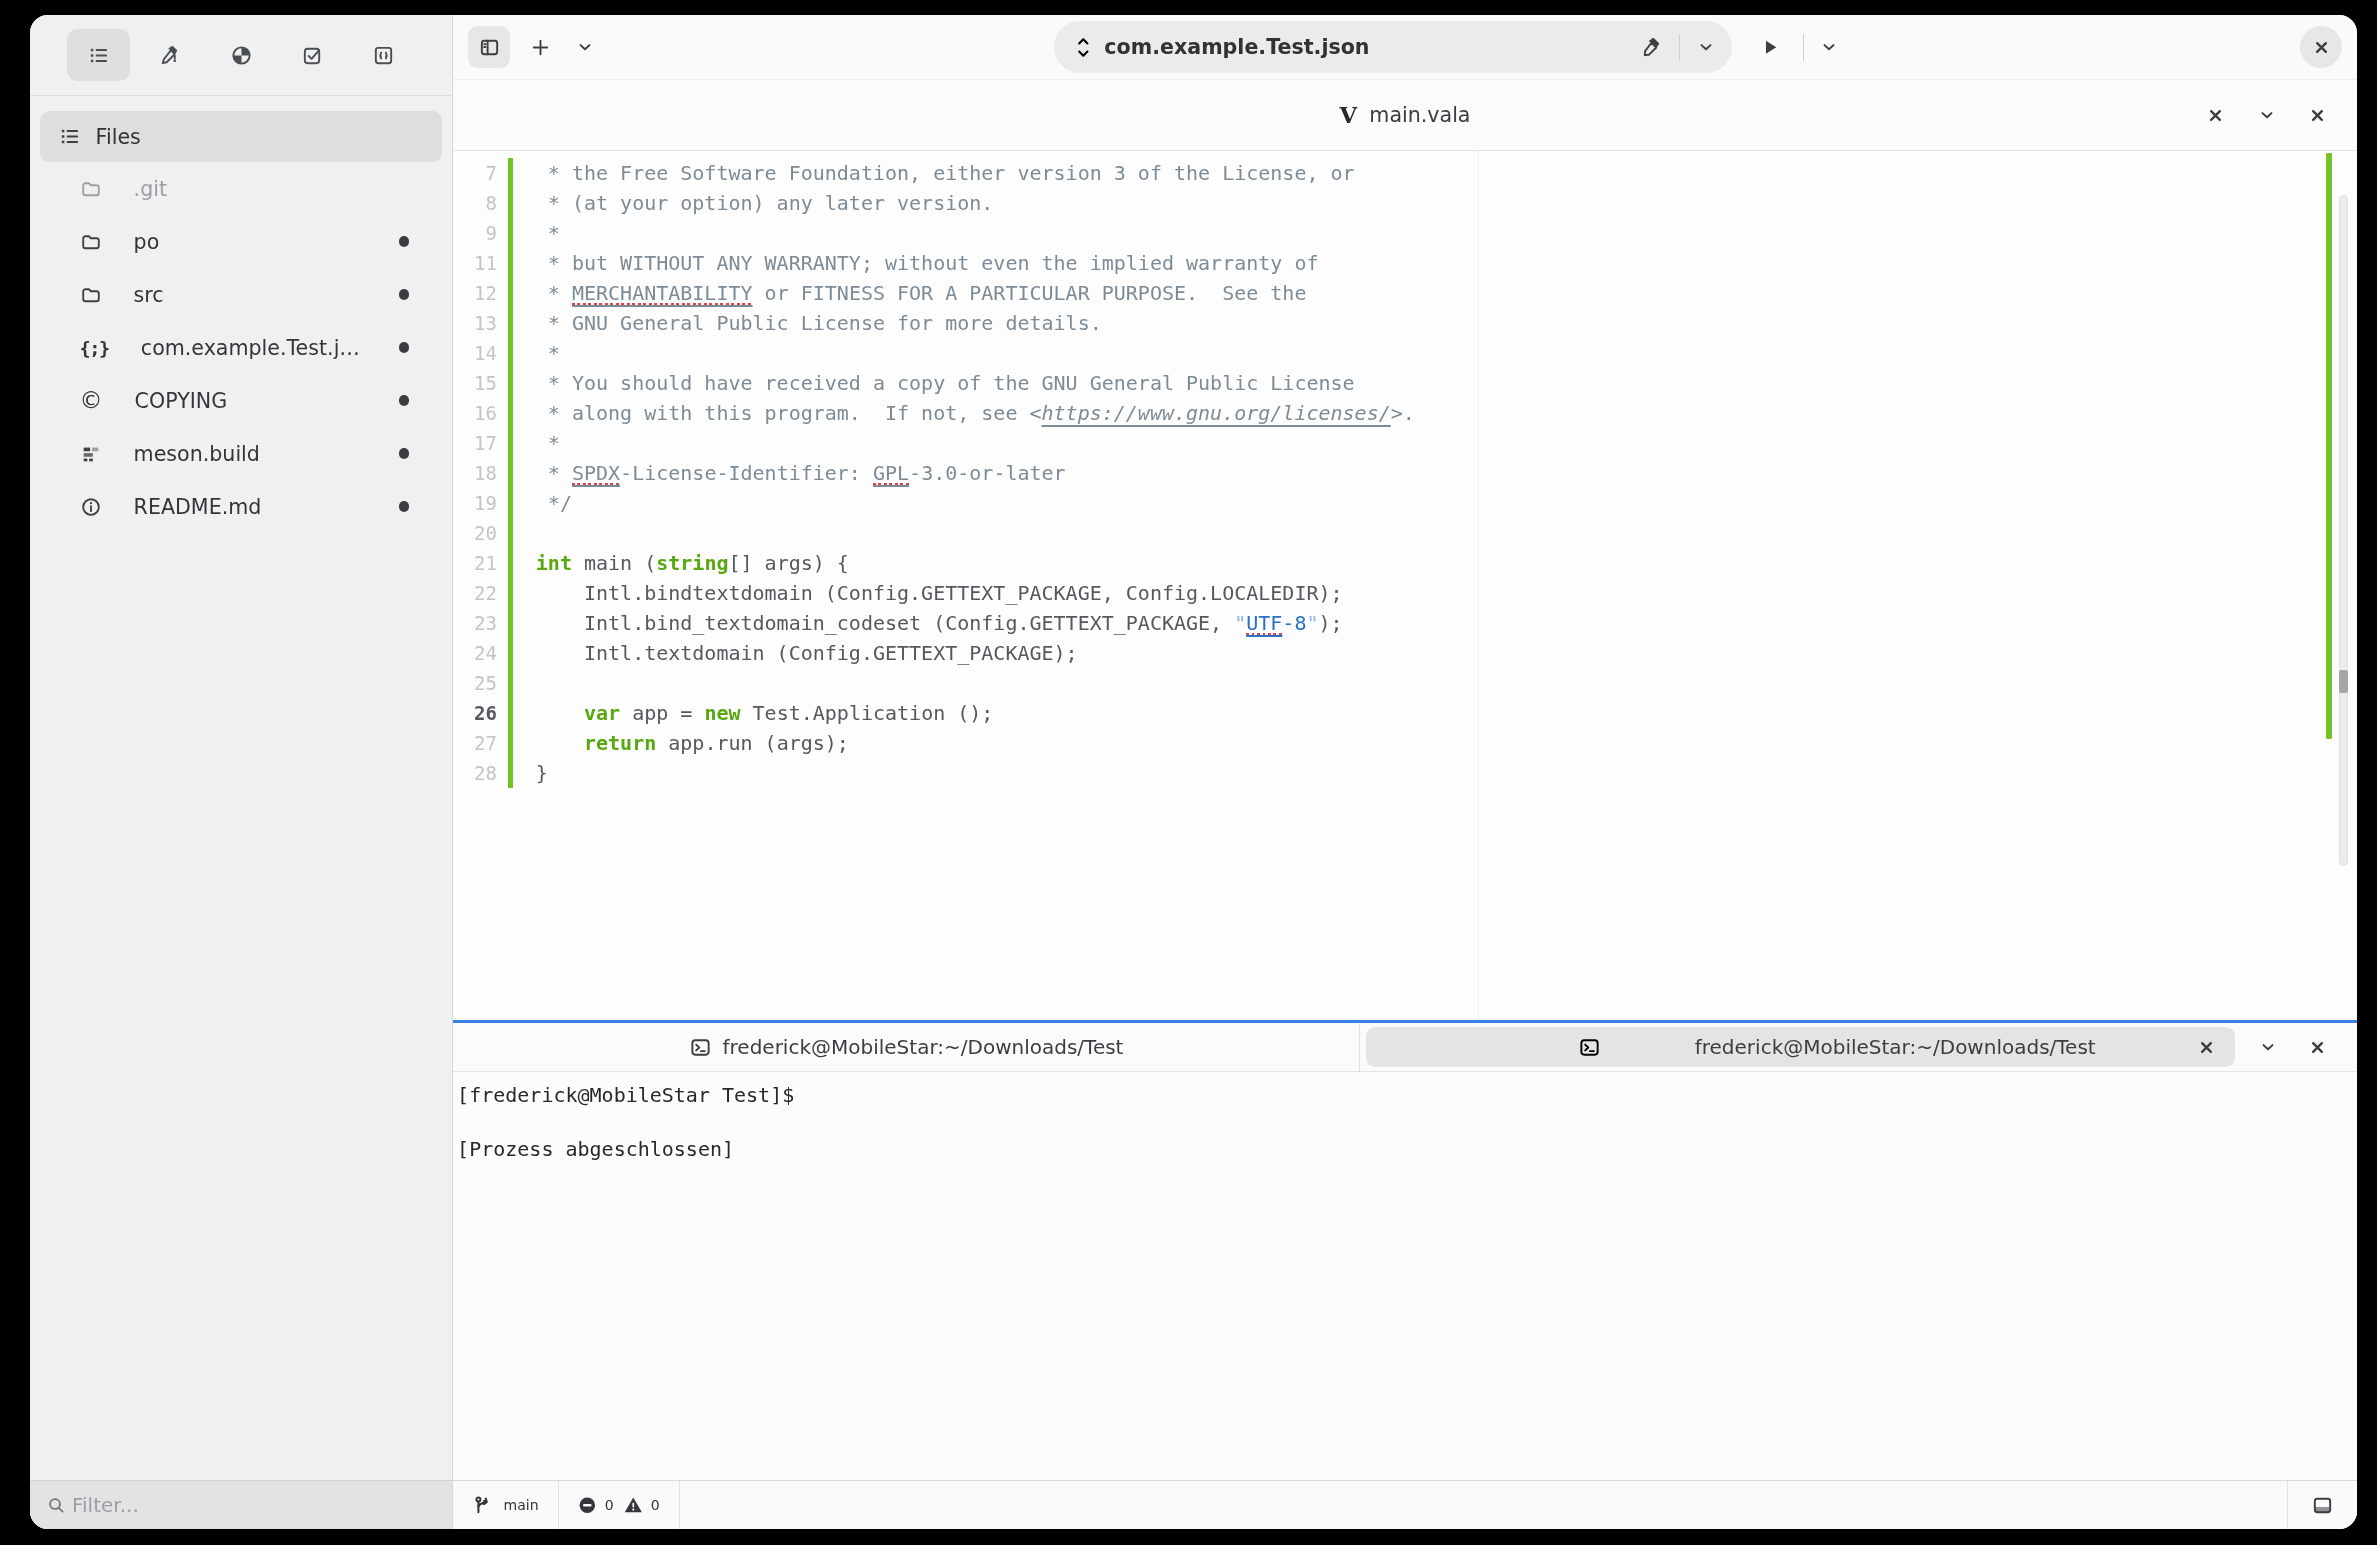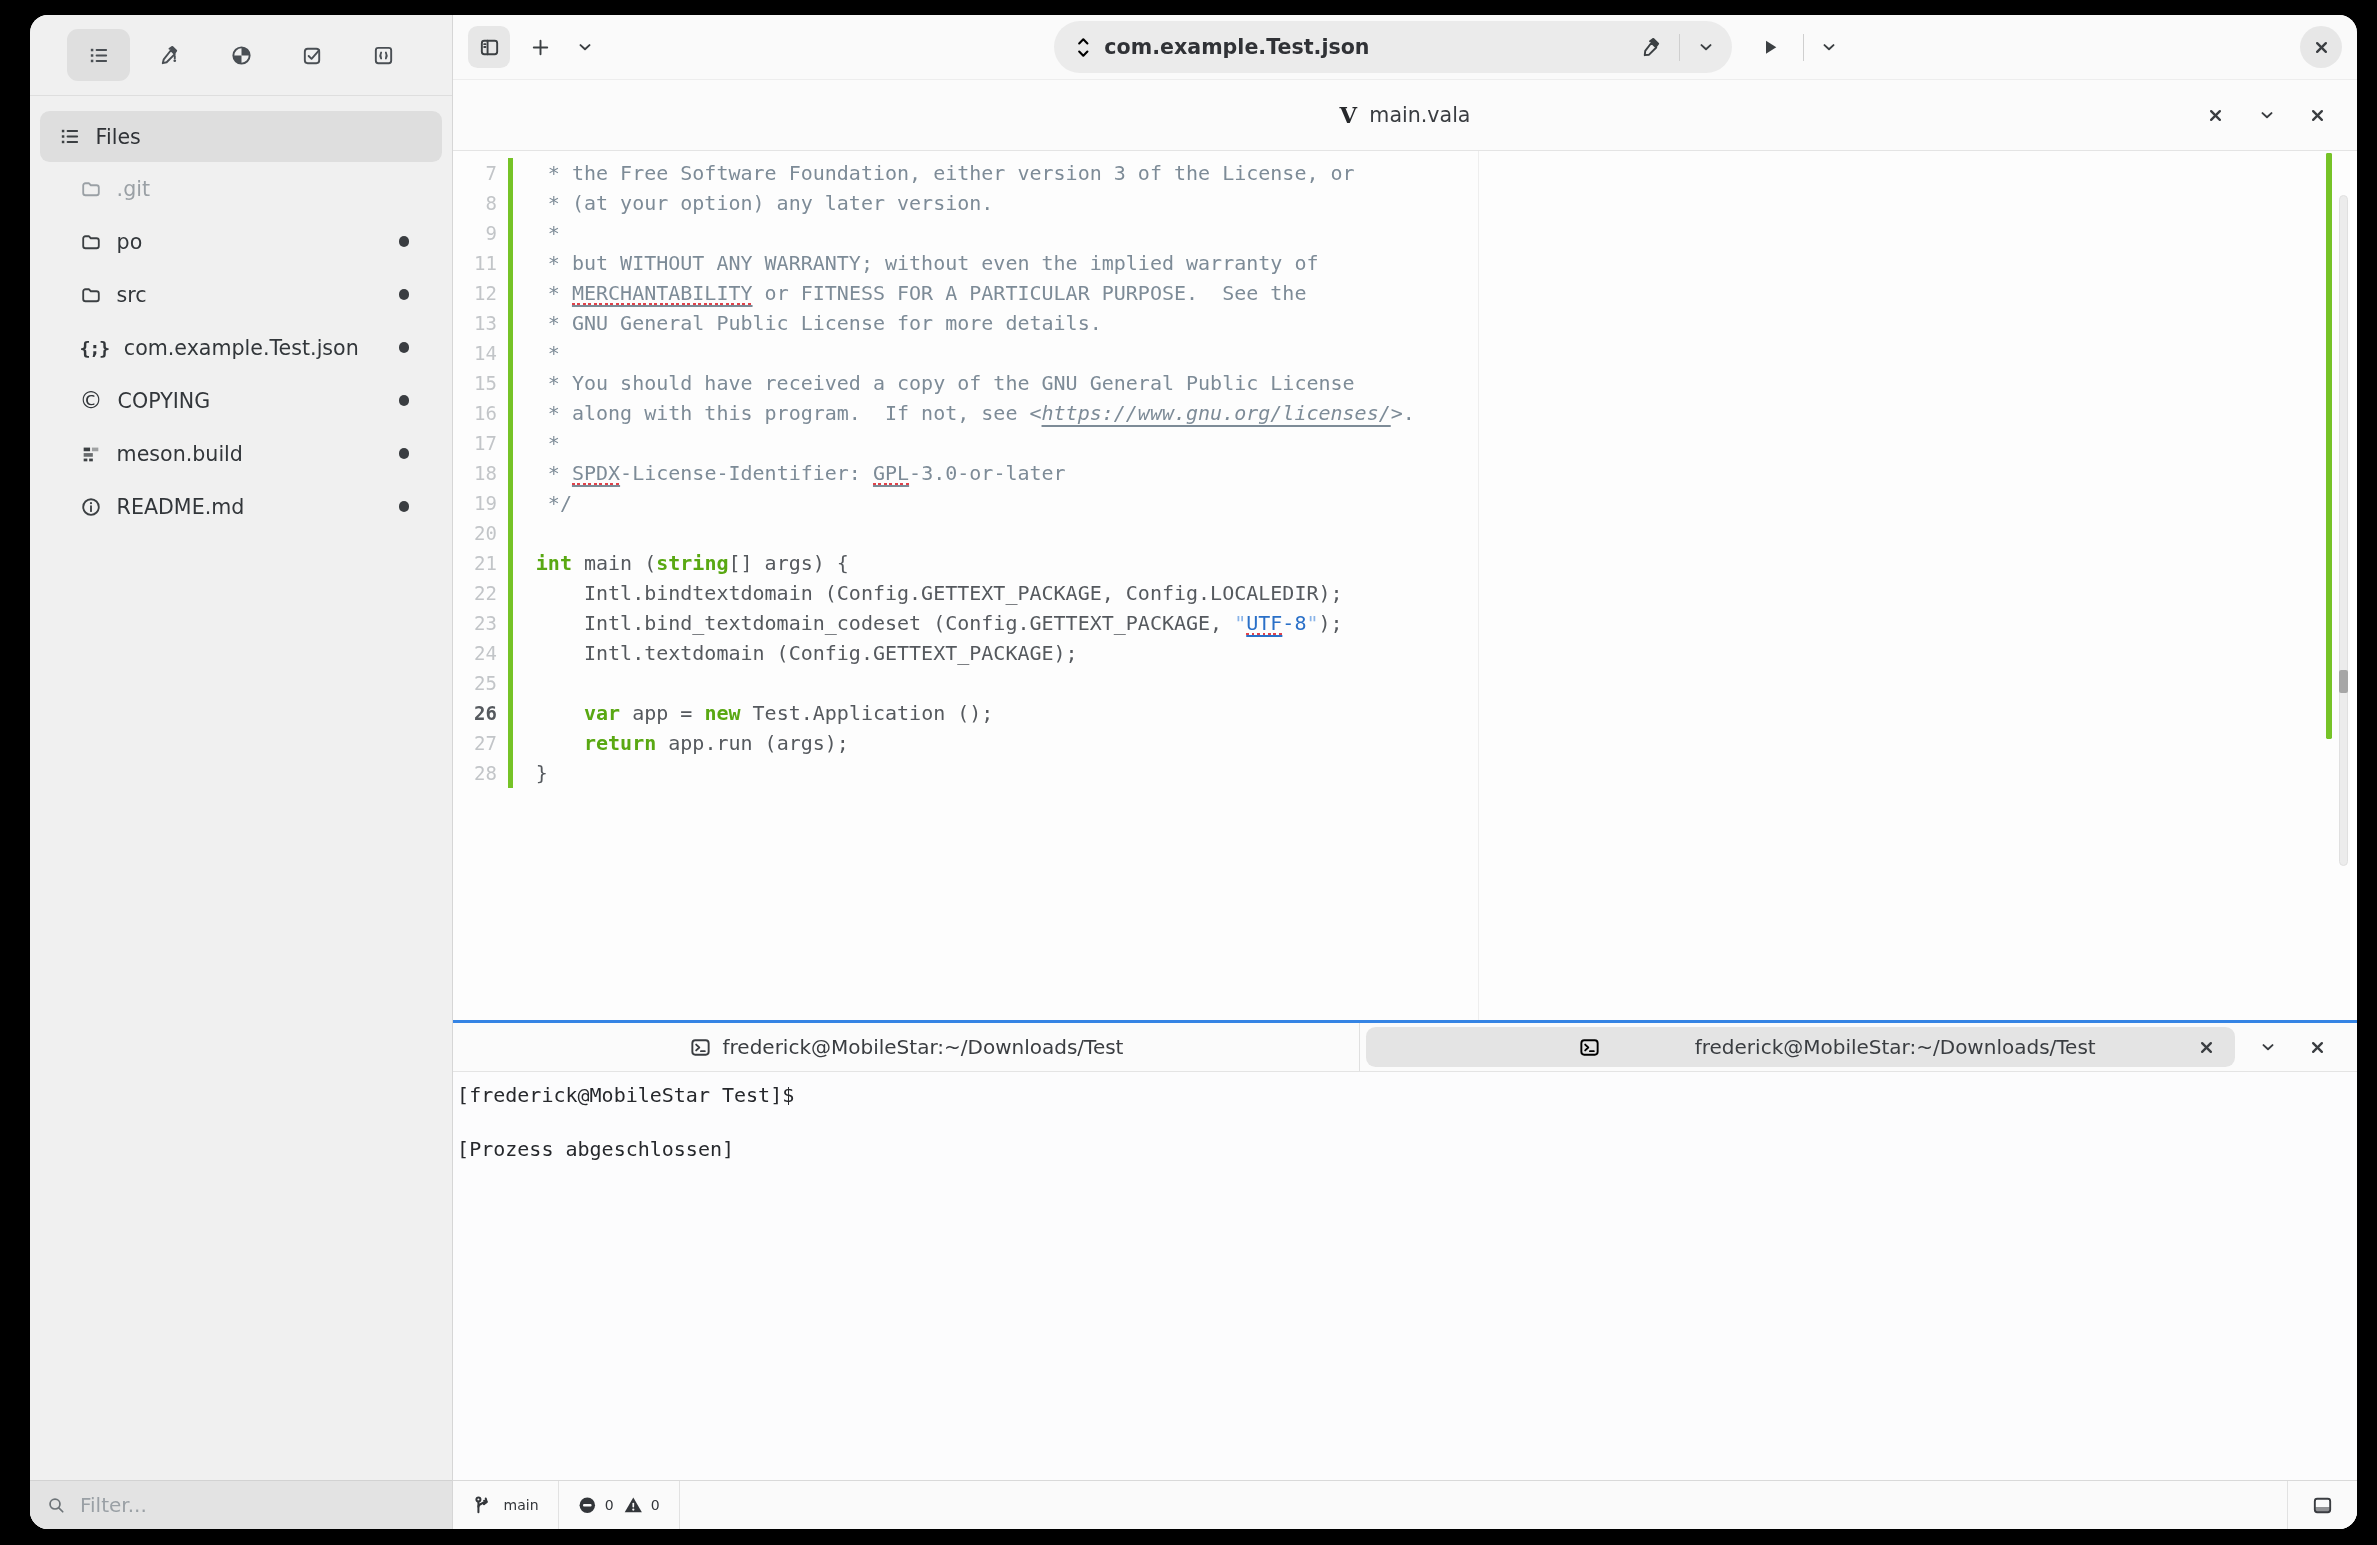--- a/index.html
+++ b/index.html
@@ -8,29 +8,29 @@
   
   .sidebar{width:423px;background:#f0f0f0;border-right:0.7px solid #d6d6d6;display:flex;flex-direction:column;}
   .sb-header{height:65px;display:flex;align-items:center;padding:0 16.4px;flex:none;}
   .sb-title{flex:1;text-align:center;font-size:21px;font-weight:700;color:#2f3236;}
   .icon-btn{width:42px;height:42px;border-radius:9.6px;display:flex;align-items:center;justify-content:center;color:#3c4043;flex:none;cursor:pointer;}
   .sb-tabs{height:81px;display:flex;align-items:center;justify-content:space-between;padding:0 37px;flex:none;border-bottom:0.7px solid #dedede;}
   .sb-tab{width:63px;height:52px;border-radius:11px;display:flex;align-items:center;justify-content:center;color:#4a4f54;cursor:pointer;}
   .sb-tab.active{background:#dfdfdf;}
   .sb-tree{flex:1;overflow:hidden;padding:15px 9.6px 0 9.6px;}
   .tree-head{height:51px;border-radius:9.6px;background:#dedede;display:flex;align-items:center;gap:15px;padding:0 18px;color:#2f3236;font-size:20.6px;}
-  .tree-item{height:53px;display:flex;align-items:center;gap:15px;padding:0 18px 0 40px;color:#32363a;font-size:20.6px;cursor:pointer;}
+  .tree-item{height:53px;display:flex;align-items:center;gap:32px;padding:0 18px 0 40px;color:#32363a;font-size:20.6px;cursor:pointer;}
   .tree-item .lbl{flex:1;white-space:nowrap;overflow:hidden;text-overflow:ellipsis;}
   .tree-item.dim{color:#9aa0a5;}
   .tree-item.dim svg{color:#9aa0a5;}
   .tree-item svg,.tree-head svg{flex:none;color:#3c4043;}
   .dot{width:10.3px;height:10.3px;border-radius:50%;background:#3a3d41;flex:none;margin-right:15px;}
   .json-glyph{font-family:"DejaVu Sans Mono",monospace;font-weight:700;font-size:18.5px;letter-spacing:-1.4px;}
   .copy-glyph{font-size:23px;font-weight:400;line-height:1;}
-  .sb-filter{height:49px;flex:none;background:#e3e3e3;border-top:0.7px solid #d2d2d2;display:flex;align-items:center;gap:11px;padding:0 16.4px;}
+  .sb-filter{height:49px;flex:none;background:#e3e3e3;border-top:0.7px solid #d2d2d2;display:flex;align-items:center;gap:3px;padding:0 16.4px;}
   .sb-filter input{border:none;outline:none;background:transparent;font-size:20px;color:#3a3d41;font-family:inherit;width:100%;}
   .sb-filter input::placeholder{color:#9aa0a5;}
   .sb-filter svg{color:#6e7approximate478;color:#6e7478;}
   
   .main{flex:1;display:flex;flex-direction:column;min-width:0;background:#fafafa;}
   .topbar{height:65px;flex:none;display:flex;align-items:center;padding:0 15px;border-bottom:0.7px solid rgba(0,0,0,.05);}
   .pill-btn{background:#e7e7e7;}
   .topbar .grp-left{display:flex;align-items:center;gap:9.6px;}
   .spacer{flex:1;}
   .omnibar{height:52px;width:678px;background:#ebebeb;border-radius:26px;display:flex;align-items:center;padding:0 11px 0 19px;gap:11px;}

